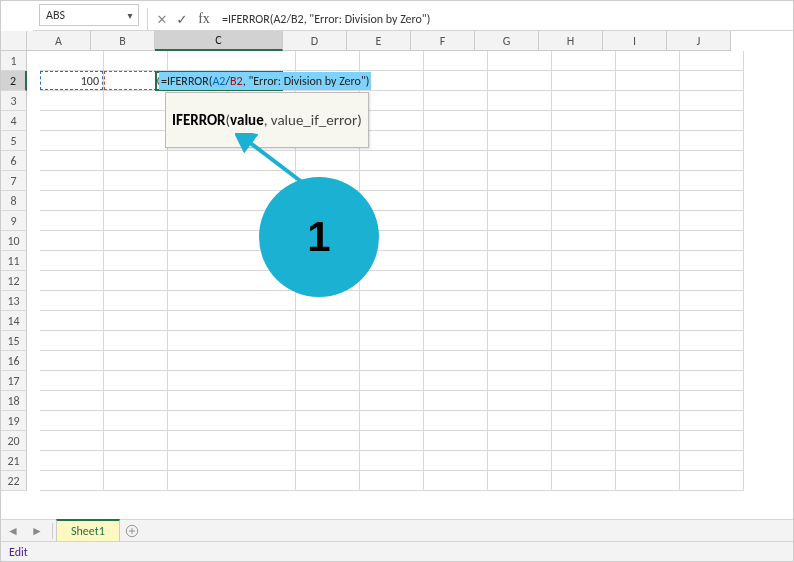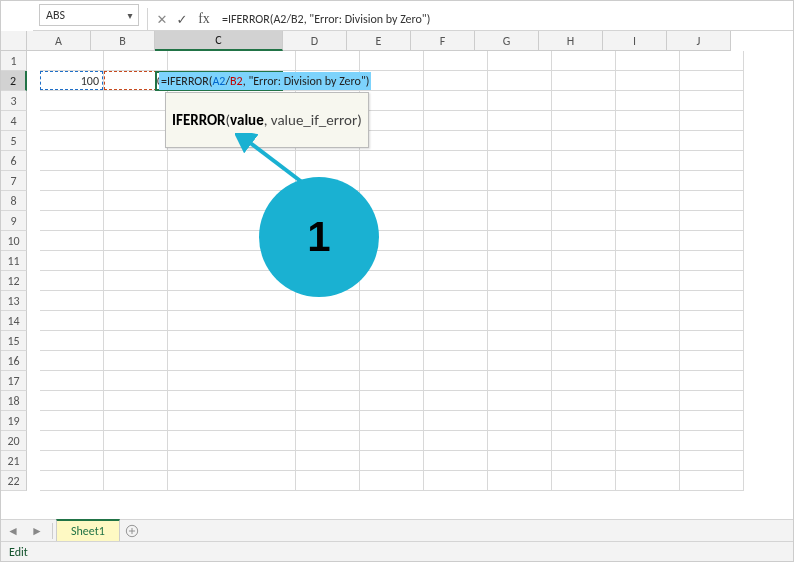--- a/index.html
+++ b/index.html
@@ -283,21 +283,21 @@
   .statusbar {
     position: absolute;
     left: 0; right: 0; bottom: 0;
     height: 20px;
     background: #f3f3f3;
     border-top: 1px solid #d4d4d4;
     display:flex;
     align-items:center;
     padding: 0 8px;
     font-size: 12px;
-    color: #14532d;
+    color: #4c1d95;
     gap: 20px;
   }
   .acc-icon { font-size: 13px; margin-right:4px; }
 </style>
 </head>
 <body>
 
 <div class="topbar">
   <div class="namebox-wrap">
     <span class="namebox">ABS</span>

